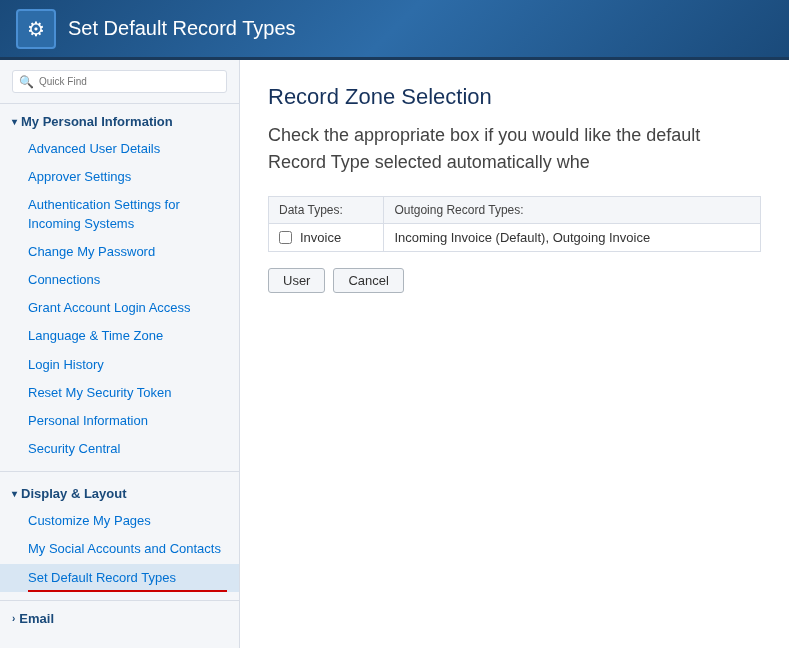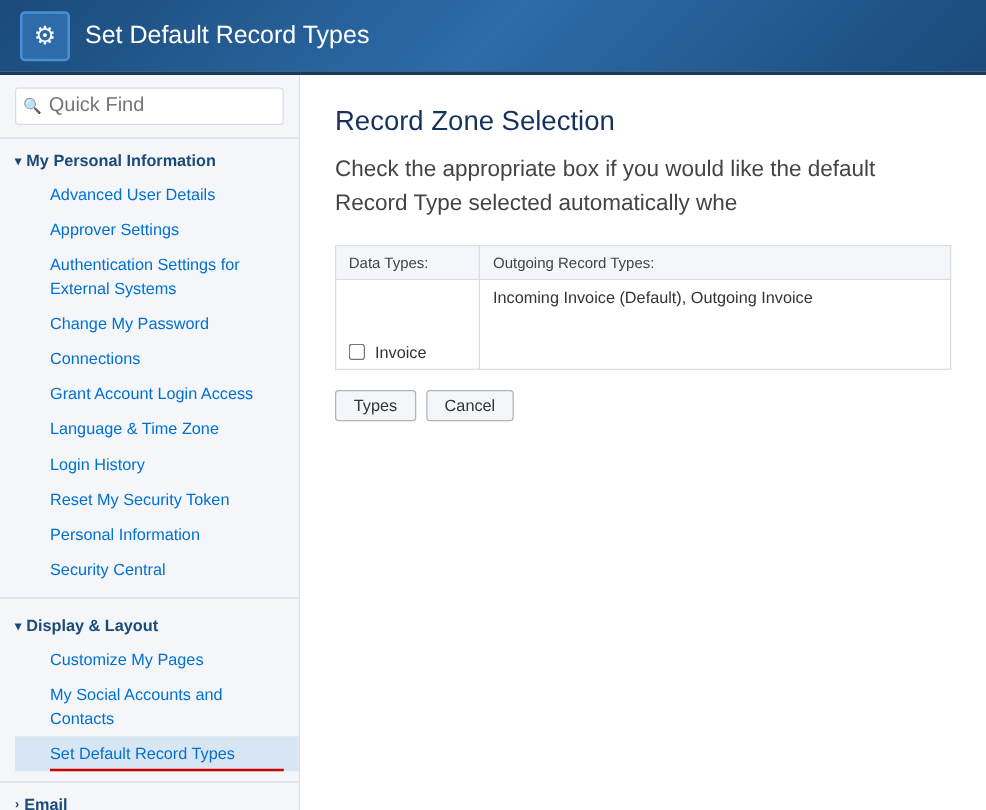--- a/index.html
+++ b/index.html
@@ -52,21 +52,21 @@
 
     .sidebar-search {
       padding: 10px 12px;
       border-bottom: 1px solid #d8dde6;
     }
     .sidebar-search input {
       width: 100%;
       padding: 5px 8px 5px 26px;
       border: 1px solid #d8dde6;
       border-radius: 3px;
-      font-size: 16px;
+      font-size: 10px;
       background: white;
       color: #444;
     }
     .search-wrap {
       position: relative;
     }
     .search-icon-inner {
       position: absolute;
       left: 7px;
       top: 50%;
@@ -89,21 +89,21 @@
       font-size: 13px;
       gap: 4px;
     }
 
     .nav-chevron {
       font-size: 10px;
       color: #1a4a7a;
     }
 
     .nav-items {
-      padding-left: 12px;
+      padding-left: 0;
     }
 
     .nav-item {
       display: block;
       padding: 5px 12px 5px 28px;
       color: #0070d2;
       font-size: 13px;
       cursor: pointer;
       text-decoration: none;
       line-height: 1.4;
@@ -191,21 +191,20 @@
       padding: 6px 10px;
       font-size: 13px;
       vertical-align: top;
       color: #333;
     }
 
     .table-row-inner {
       display: flex;
       align-items: center;
       gap: 8px;
-      margin-top: 44px;
     }
 
     input[type="checkbox"] {
       width: 13px;
       height: 13px;
       cursor: pointer;
     }
 
     .btn-row {
       display: flex;
@@ -259,21 +258,21 @@
     </div>
 
     <div class="nav-section">
       <div class="nav-section-header">
         <span class="nav-chevron">▾</span>
         <span>My Personal Information</span>
       </div>
       <div class="nav-items">
         <a class="nav-item">Advanced User Details</a>
         <a class="nav-item">Approver Settings</a>
-        <a class="nav-item">Authentication Settings for External Systems</a>
+        <a class="nav-item">Authentication Settings for Incoming Systems</a>
         <a class="nav-item">Change My Password</a>
         <a class="nav-item">Connections</a>
         <a class="nav-item">Grant Account Login Access</a>
         <a class="nav-item">Language &amp; Time Zone</a>
         <a class="nav-item">Login History</a>
         <a class="nav-item">Reset My Security Token</a>
         <a class="nav-item">Personal Information</a>
         <a class="nav-item">Security Central</a>
       </div>
     </div>
@@ -320,19 +319,19 @@
                 <input type="checkbox" style="">
                 <span>Invoice</span>
               </div>
             </td>
             <td class="available-types">Incoming Invoice (Default), Outgoing Invoice</td>
           </tr>
         </tbody>
       </table>
 
       <div class="btn-row">
-        <button class="btn btn-save">Types</button>
+        <button class="btn btn-save">User</button>
         <button class="btn btn-cancel">Cancel</button>
       </div>
     </div>
   </div>
 
 </div>
 
 </body></html>

